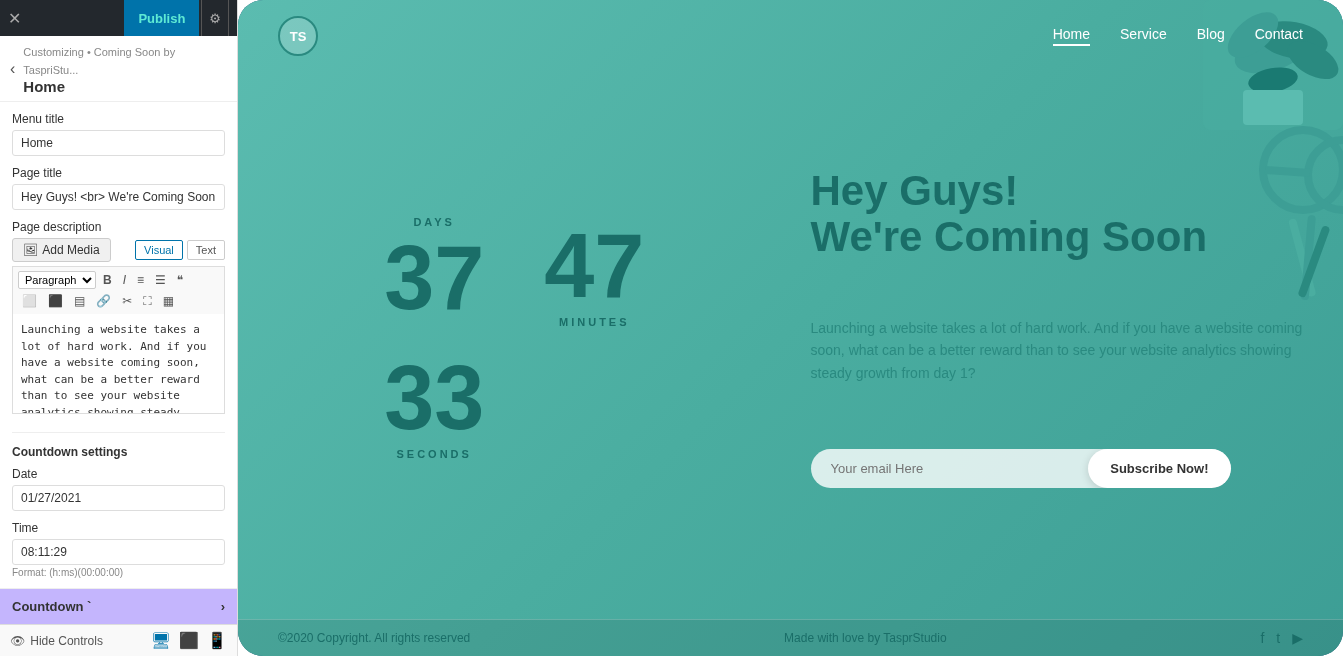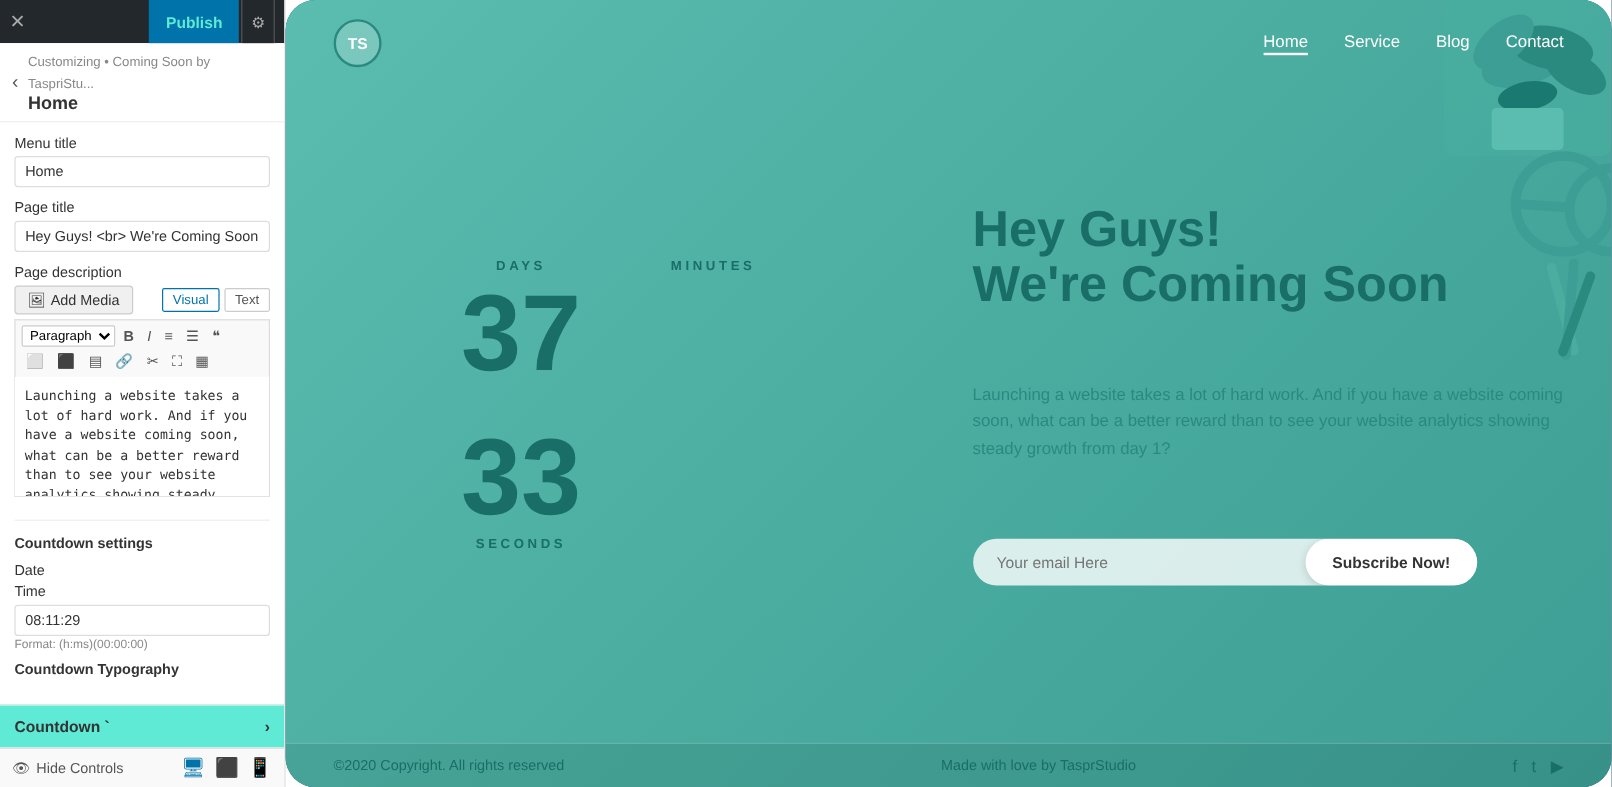--- a/index.html
+++ b/index.html
@@ -252,21 +252,21 @@
     
     .countdown-label-bar {
       display: flex;
       align-items: center;
       padding: 10px 12px;
       cursor: pointer;
       border-top: 1px solid #eee;
       font-size: 13px;
       font-weight: 600;
       color: #333;
-      background: #5eead4;
+      background: #c4b5fd;
     }
     .countdown-label-bar span.caret {
       margin-left: auto;
     }
 
     
     #right-preview {
       flex: 1;
       height: 656px;
       overflow: hidden;
@@ -535,20 +535,21 @@
       
       <textarea class="text-editor-area" style="">Launching a website takes a lot of hard work. And if you have a website coming soon,
 what can be a better reward than to see your website analytics showing steady growth from day 1?</textarea>
     </div>
 
     <div class="countdown-section">
       <div class="section-heading">Countdown settings</div>
 
       <div>
         <div class="field-label">Date</div>
+        <input class="text-input" type="text" value="01/27/2021" style="">
       </div>
 
       <div>
         <div class="field-label">Time</div>
         <input class="text-input" type="text" value="08:11:29" style="">
         <div class="format-hint">Format: (h:ms)(00:00:00)</div>
       </div>
 
       <div class="section-heading">Countdown Typography</div>
 
@@ -615,20 +616,21 @@
       <div class="countdown-left">
         <div class="countdown-grid">
 
           <div class="countdown-cell">
             <div class="countdown-unit-label">DAYS</div>
             <div class="countdown-number">37</div>
           </div>
 
 
           <div class="countdown-cell">
+            <div class="countdown-number">47</div>
             <div class="countdown-unit-label">MINUTES</div>
           </div>
 
           <div class="countdown-cell">
             <div class="countdown-number">33</div>
             <div class="countdown-unit-label">SECONDS</div>
           </div>
         </div>
       </div>
 

